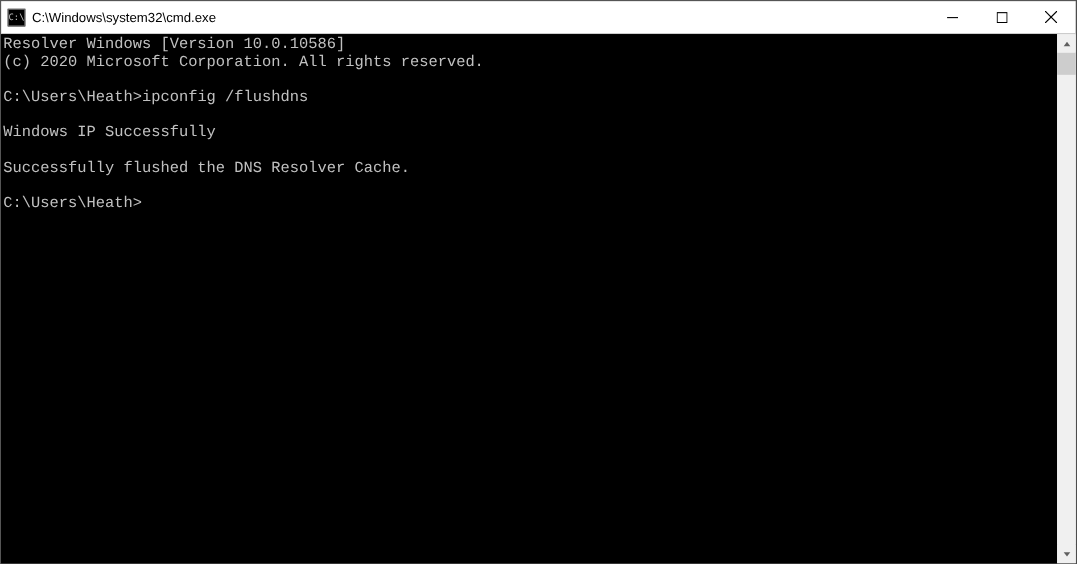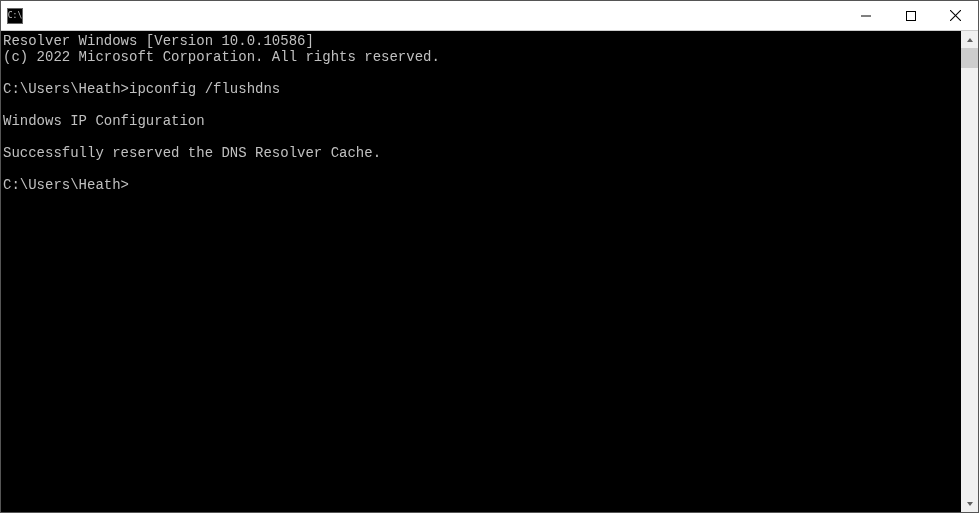--- a/index.html
+++ b/index.html
@@ -129,20 +129,21 @@
       font-family: Liberation Mono, monospace;
     }
   </style>
 </head>
 <body>
 
 <div class="window">
   <div class="title-bar">
     <div class="title-left">
       <div class="app-icon">C:\</div>
+      <div class="title-text">C:\Windows\system32\cmd.exe</div>
     </div>
     <div class="window-controls">
       <button class="win-btn" aria-label="Minimize">
         <svg viewBox="0 0 10 10">
             <line x1="0" y1="5" x2="10" y2="5" stroke="#000" stroke-width="1"></line>
           </svg>
       </button>
       <button class="win-btn" aria-label="Maximize">
         <svg viewBox="0 0 10 10">
             <rect x="0.5" y="0.5" width="9" height="9" stroke="#000" stroke-width="1" fill="none"></rect>
@@ -151,27 +152,27 @@
       <button class="win-btn close-btn" aria-label="Close">
         <svg viewBox="0 0 10 10">
             <line x1="0" y1="0" x2="10" y2="10" stroke="#000" stroke-width="1"></line>
             <line x1="10" y1="0" x2="0" y2="10" stroke="#000" stroke-width="1"></line>
           </svg>
       </button>
     </div>
   </div>
   <div class="terminal-area">
     <div class="terminal-content"><span>Resolver Windows [Version 10.0.10586]</span>
-<span>(c) 2022 Microsoft Corporation. All rights reserved.</span>
+<span>(c) 2020 Microsoft Corporation. All rights reserved.</span>
 <span></span>
 <span class="prompt-line"><span>C:\Users\Heath&gt;</span><span>ipconfig /flushdns</span></span>
 <span></span>
-<span>Windows IP Configuration</span>
+<span>Windows IP Successfully</span>
 <span></span>
-<span>Successfully reserved the DNS Resolver Cache.</span>
+<span>Successfully flushed the DNS Resolver Cache.</span>
 <span></span>
 <span class="prompt-line"><span>C:\Users\Heath&gt;</span></span></div>
     <div class="scrollbar">
       <button class="scroll-btn">
         <svg viewBox="0 0 8 8">
             <polygon points="4,2 7,6 1,6"></polygon>
           </svg>
       </button>
       <div class="scroll-track">
         <div class="scroll-thumb"></div>

